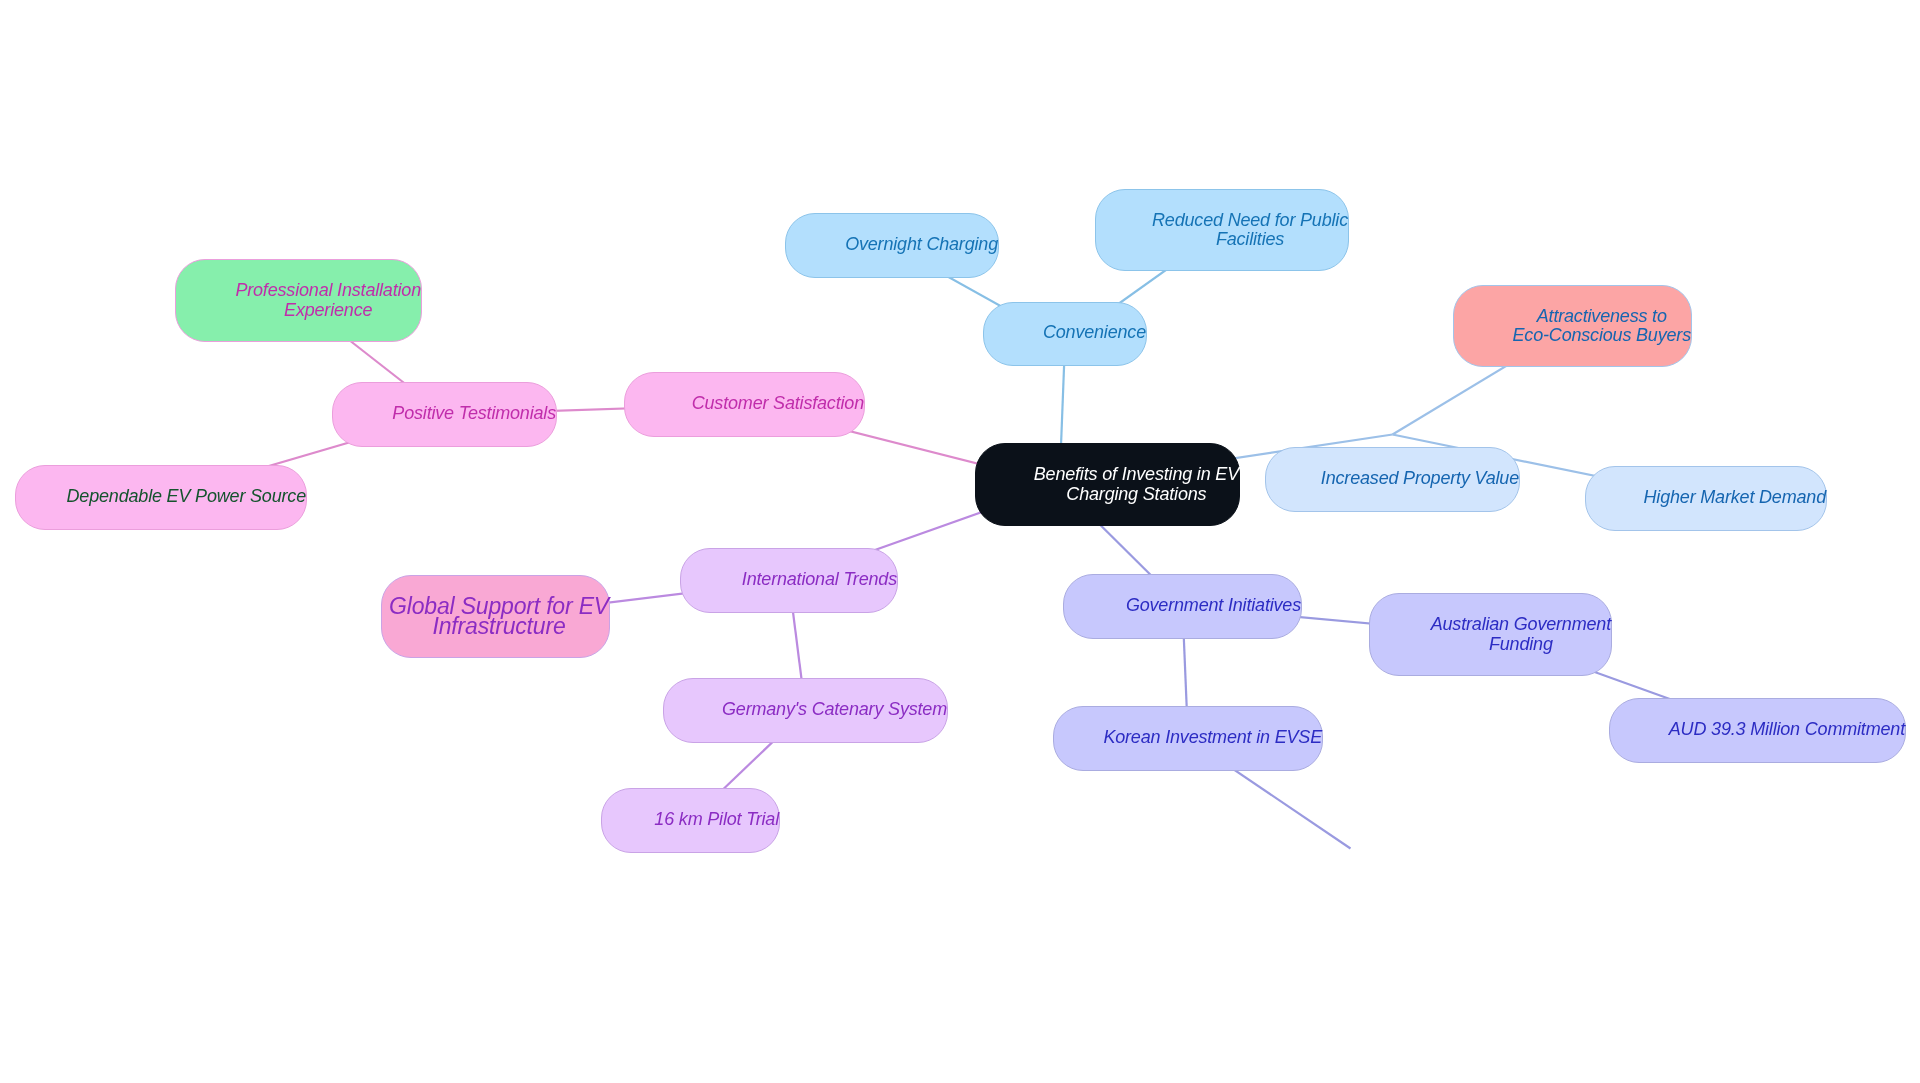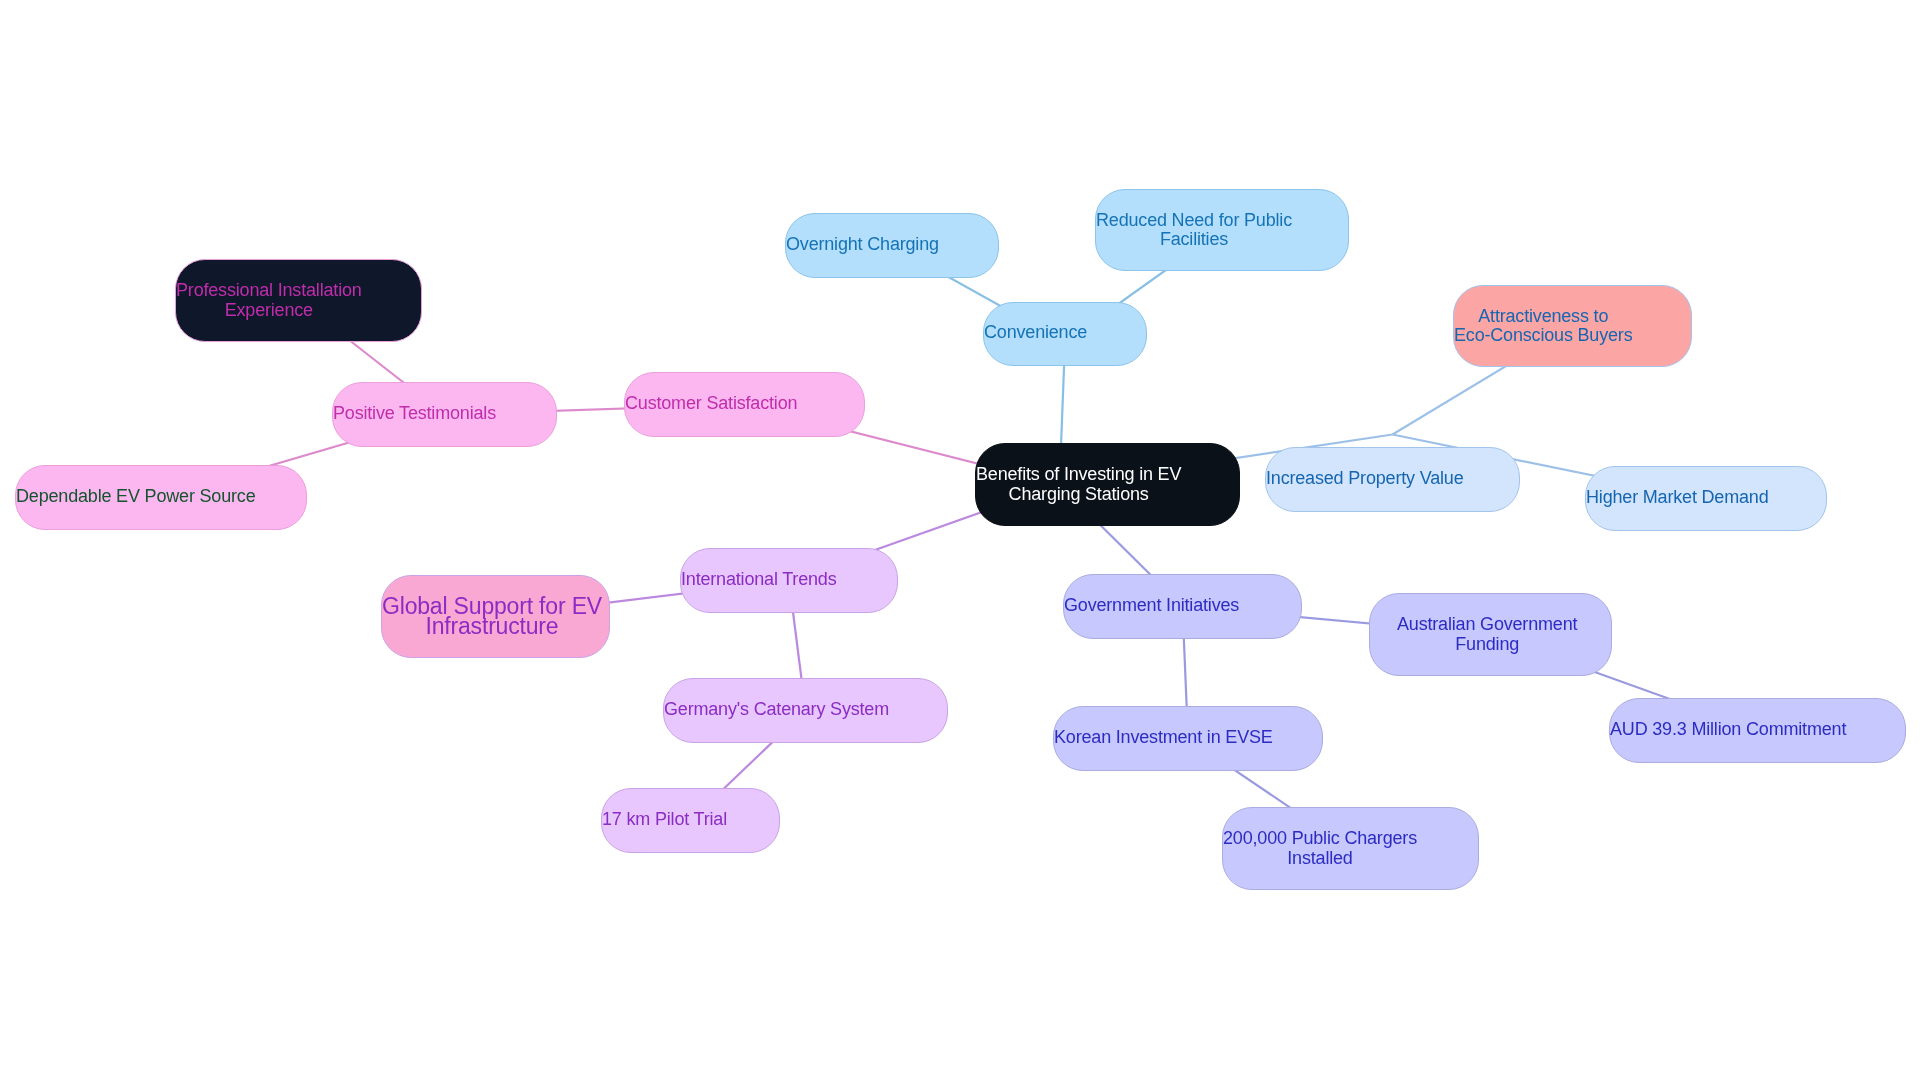--- a/index.html
+++ b/index.html
@@ -3,22 +3,22 @@
 <meta charset="utf-8">
 <title>Benefits of Investing in EV Charging Stations</title>
 <style>
   html,body{margin:0;padding:0;}
   body{width:1920px;height:1083px;background:#ffffff;overflow:hidden;
        font-family:"Liberation Sans", sans-serif;
        -webkit-font-smoothing:antialiased;}
   #canvas{position:relative;width:1920px;height:1083px;background:#ffffff;}
   #edges{position:absolute;left:0;top:0;width:1920px;height:1083px;}
   .node{position:absolute;box-sizing:border-box;display:flex;align-items:center;
-        justify-content:flex-start;text-align:center;border-style:solid;border-width:1px;
-        letter-spacing:-0.18px;z-index:2;}
+        justify-content:flex-end;text-align:center;border-style:solid;border-width:1px;
+        letter-spacing:-0.18px;z-index:2;font-style:italic;}
   .node span{display:block;white-space:pre;transform:translate3d(0,0,0);}
   .node.one-line span{transform:translate3d(0,-0.6px,0);}
 </style>
 </head>
 <body style="background: rgb(255, 255, 255);">
 
 <div id="canvas" style="background: rgb(255, 255, 255);">
   <svg id="edges" viewBox="0 0 1920 1083" width="1920" height="1083">
       <line x1="1059.5" y1="484.5" x2="1065" y2="342" stroke="#87bfe5" stroke-width="2.2"></line>
       <line x1="1065" y1="342" x2="892" y2="245.5" stroke="#87bfe5" stroke-width="2.2"></line>
@@ -60,46 +60,43 @@
     </div>
     <div class="node one-line" style="left: 1585px; top: 466px; width: 242px; height: 65px; background: rgb(210, 229, 253); border-color: rgb(163, 196, 234); border-width: 1px; color: rgb(21, 101, 176); border-radius: 30px; font-size: 18px; line-height: 19.5px; letter-spacing: -0.18px;">
       <span>Higher Market Demand</span>
     </div>
     <div class="node one-line" style="left: 624px; top: 372px; width: 241px; height: 65px; background: rgb(252, 183, 240); border-color: rgb(235, 158, 220); border-width: 1px; color: rgb(192, 45, 171); border-radius: 30px; font-size: 18px; line-height: 19.5px; letter-spacing: -0.18px;">
       <span>Customer Satisfaction</span>
     </div>
     <div class="node one-line" style="left: 332px; top: 382px; width: 225px; height: 65px; background: rgb(252, 183, 240); border-color: rgb(235, 158, 220); border-width: 1px; color: rgb(192, 45, 171); border-radius: 30px; font-size: 18px; line-height: 19.5px; letter-spacing: -0.18px;">
       <span>Positive Testimonials</span>
     </div>
-    <div class="node" style="left: 175px; top: 259px; width: 247px; height: 83px; background: #0f172a; border-color: rgb(235, 158, 220); border-width: 1px; color: rgb(192, 45, 171); border-radius: 30px; font-size: 18px; line-height: 19.5px; letter-spacing: -0.18px;">
+    <div class="node" style="left: 175px; top: 259px; width: 247px; height: 83px; background: #86efac; border-color: rgb(235, 158, 220); border-width: 1px; color: rgb(192, 45, 171); border-radius: 30px; font-size: 18px; line-height: 19.5px; letter-spacing: -0.18px;">
       <span>Professional Installation<br>Experience</span>
     </div>
     <div class="node one-line" style="left: 15px; top: 465px; width: 292px; height: 65px; background: rgb(252, 183, 240); border-color: rgb(235, 158, 220); border-width: 1px; color: #14532d; border-radius: 30px; font-size: 18px; line-height: 19.5px; letter-spacing: -0.18px;">
       <span>Dependable EV Power Source</span>
     </div>
     <div class="node one-line" style="left: 680px; top: 548px; width: 218px; height: 65px; background: rgb(231, 199, 253); border-color: rgb(201, 163, 230); border-width: 1px; color: rgb(139, 44, 195); border-radius: 30px; font-size: 18px; line-height: 19.5px; letter-spacing: -0.18px;">
       <span>International Trends</span>
     </div>
     <div class="node" style="left: 381px; top: 575px; width: 229px; height: 83px; background: #f9a8d4; border-color: rgb(201, 163, 230); border-width: 1px; color: rgb(139, 44, 195); border-radius: 30px; font-size: 23px; line-height: 19.5px; letter-spacing: -0.18px;">
       <span>Global Support for EV<br>Infrastructure</span>
     </div>
     <div class="node one-line" style="left: 663px; top: 678px; width: 285px; height: 65px; background: rgb(231, 199, 253); border-color: rgb(201, 163, 230); border-width: 1px; color: rgb(139, 44, 195); border-radius: 30px; font-size: 18px; line-height: 19.5px; letter-spacing: -0.18px;">
       <span>Germany's Catenary System</span>
     </div>
     <div class="node one-line" style="left: 601px; top: 788px; width: 179px; height: 65px; background: rgb(231, 199, 253); border-color: rgb(201, 163, 230); border-width: 1px; color: rgb(139, 44, 195); border-radius: 30px; font-size: 18px; line-height: 19.5px; letter-spacing: -0.18px;">
-      <span>17 km Pilot Trial</span>
+      <span>16 km Pilot Trial</span>
     </div>
     <div class="node one-line" style="left: 1063px; top: 574px; width: 239px; height: 65px; background: rgb(199, 200, 253); border-color: rgb(170, 172, 224); border-width: 1px; color: rgb(44, 44, 195); border-radius: 30px; font-size: 18px; line-height: 19.5px; letter-spacing: -0.18px;">
       <span>Government Initiatives</span>
     </div>
     <div class="node" style="left: 1369px; top: 593px; width: 243px; height: 83px; background: rgb(199, 200, 253); border-color: rgb(170, 172, 224); border-width: 1px; color: rgb(44, 44, 195); border-radius: 30px; font-size: 18px; line-height: 19.5px; letter-spacing: -0.18px; padding-left: 27px;">
       <span>Australian Government<br>Funding</span>
     </div>
     <div class="node one-line" style="left: 1609px; top: 698px; width: 297px; height: 65px; background: rgb(199, 200, 253); border-color: rgb(170, 172, 224); border-width: 1px; color: rgb(44, 44, 195); border-radius: 30px; font-size: 18px; line-height: 19.5px; letter-spacing: -0.18px;">
       <span>AUD 39.3 Million Commitment</span>
     </div>
     <div class="node one-line" style="left: 1053px; top: 706px; width: 270px; height: 65px; background: rgb(199, 200, 253); border-color: rgb(170, 172, 224); border-width: 1px; color: rgb(44, 44, 195); border-radius: 30px; font-size: 18px; line-height: 19.5px; letter-spacing: -0.18px;">
       <span>Korean Investment in EVSE</span>
     </div>
-    <div class="node" style="left: 1222px; top: 807px; width: 257px; height: 83px; background: rgb(199, 200, 253); border-color: rgb(170, 172, 224); border-width: 1px; color: rgb(44, 44, 195); border-radius: 30px; font-size: 18px; line-height: 19.5px; letter-spacing: -0.18px;">
-      <span>200,000 Public Chargers<br>Installed</span>
-    </div>
   </div>
 
 </body></html>

